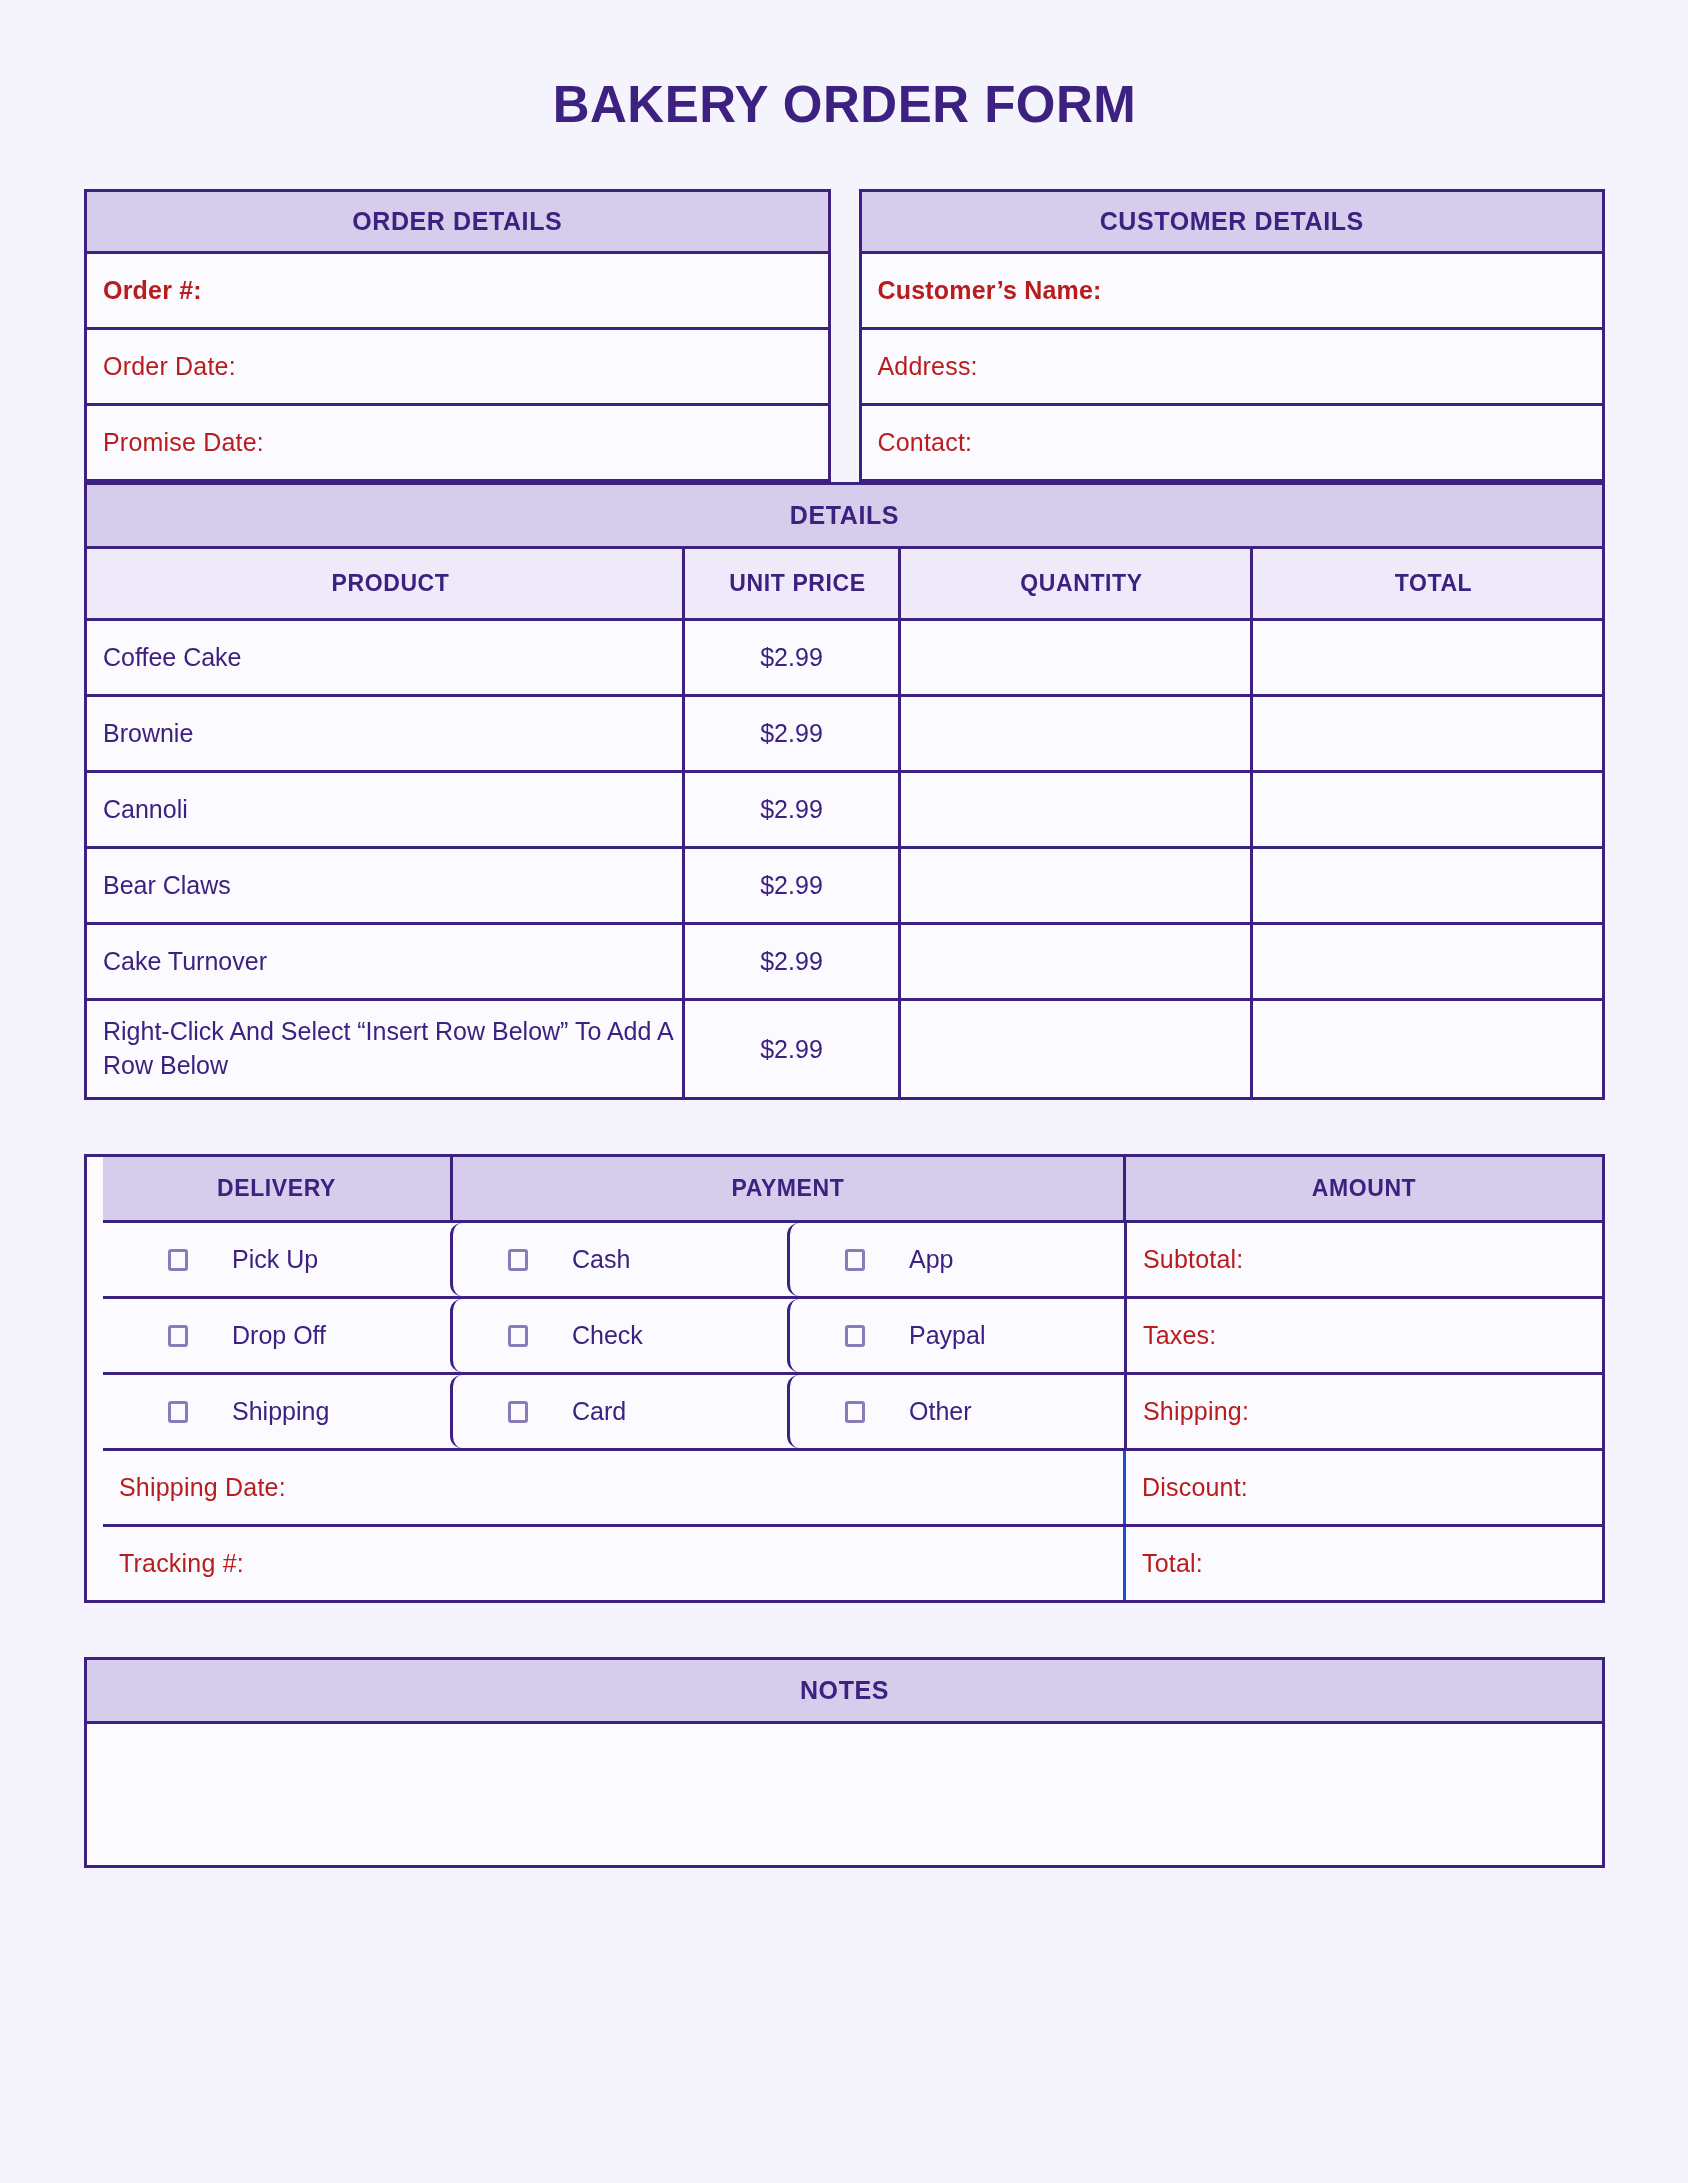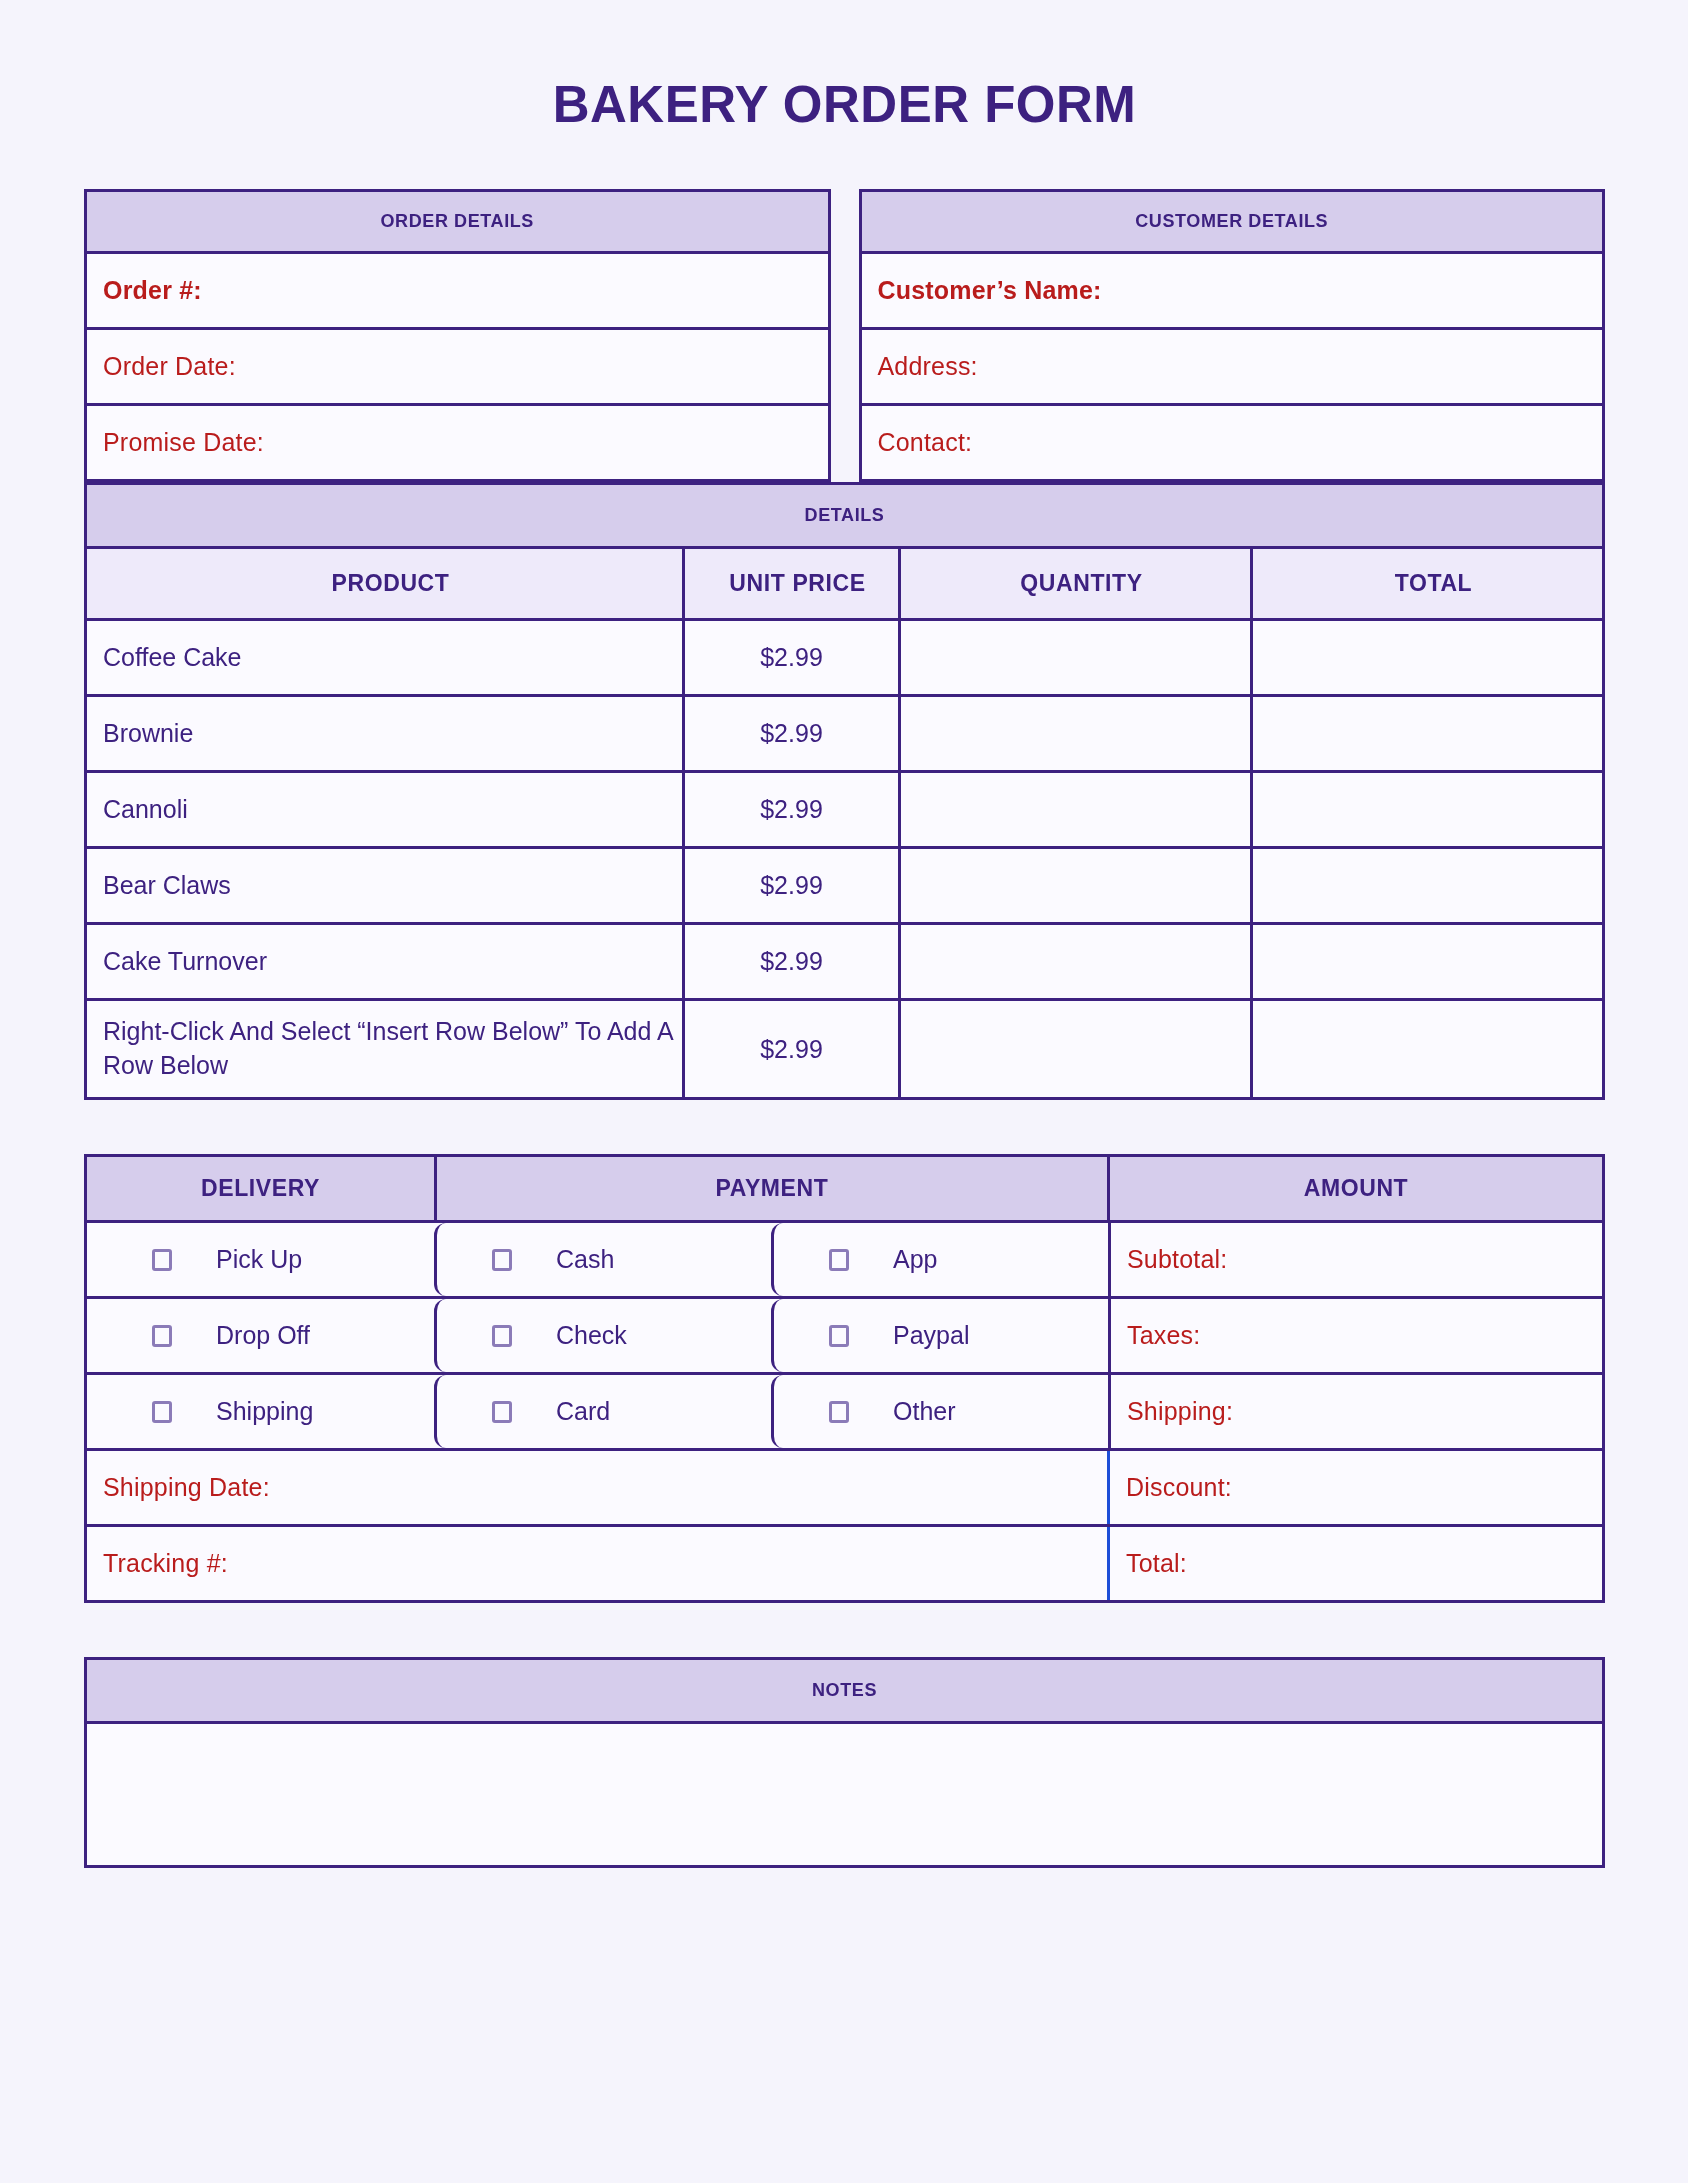--- a/index.html
+++ b/index.html
@@ -39,21 +39,21 @@
   
   .bx {
     border: 3px solid #3d2180;
     box-sizing: border-box;
     background: #fbfaff;
   }
   .bx-head {
     background: #d6cdec;
     text-align: left;
     font-weight: bold;
-    font-size: 18px;
+    font-size: 25px;
     letter-spacing: 0.6px;
     color: #3d2180;
     box-sizing: border-box;
     display: flex;
     align-items: center;
     justify-content: center;
   }
   .row-line {
     border-top: 3px solid #3d2180;
     box-sizing: border-box;
@@ -121,21 +121,21 @@
   .dt-body-row.tall { height: 99px; }
   .dt-body-row .c-product {
     font-size: 25px;
     line-height: 1.35;
     display: flex;
     align-items: center;
   }
   .dt-body-row .c-unit { font-size: 25px; }
 
   
-  .dpa-wrap { margin-top: 54px; }
+  .dpa-wrap { margin-top: 54px; padding-left: 16px; }
   .dpa-head {
     display: flex;
     height: 63px;
     background: #d6cdec;
   }
   .dpa-head > div {
     box-sizing: border-box;
     display: flex;
     align-items: center;
     justify-content: center;

